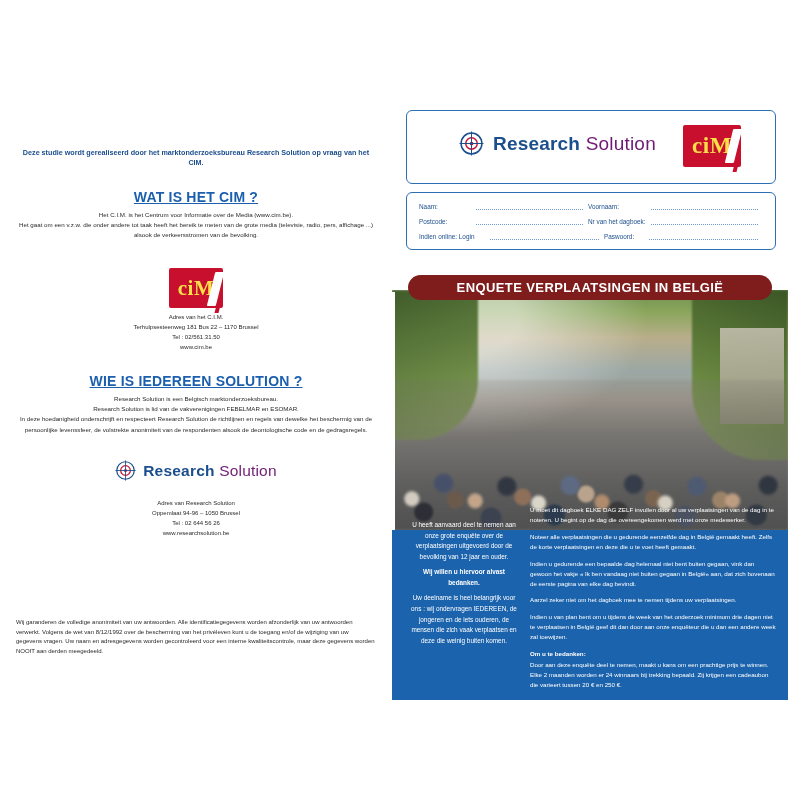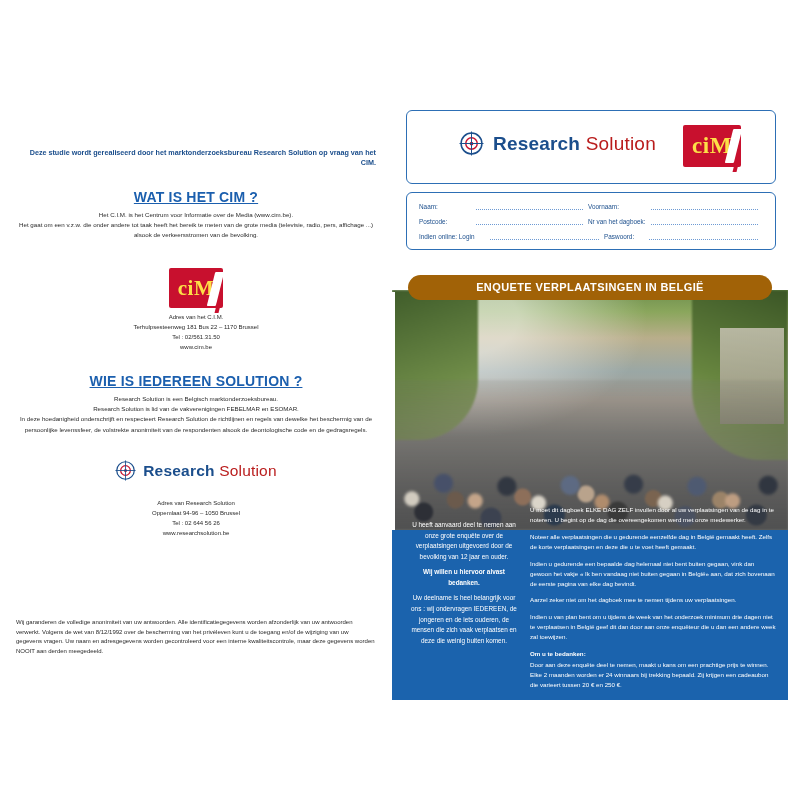--- a/index.html
+++ b/index.html
@@ -19,21 +19,21 @@
     width:368px; height:540px;
     text-align:center;
   }
   .left-intro{
     position:absolute;
     left:4px; top:8px;
     width:360px;
     font-size:7.2px;
     font-weight:bold;
     color:#1b4e8c;
-    text-align:right;
+    text-align:center;
     line-height:1.35;
   }
   .sec-title{
     font-size:14px;
     font-weight:bold;
     color:#1b5fae;
     text-decoration:underline;
     letter-spacing:.2px;
   }
   .sec-body{
@@ -90,21 +90,21 @@
     position:relative;
   }
   .rs-word{
     font-size:15.5px;
     font-weight:bold;
     color:#1b4e8c;
     letter-spacing:.2px;
   }
   .rs-word .light{
     font-weight:normal;
-    color:#b91c1c;
+    color:#701a75;
   }
 
   .addr{
     font-size:6px;
     color:#2a2a2a;
     line-height:1.7;
   }
 
   .footer-note{
     position:absolute;
@@ -167,24 +167,24 @@
     border-bottom:1px dotted #6d9ad4;
     height:7px;
     margin:0 5px;
   }
   .frow .lab2{width:58px;flex:none;}
 
   .banner{
     position:absolute;
     left:16px; top:165px;
     width:364px; height:25px;
-    background:#a16207;
+    background:#7f1d1d;
     border-radius:13px;
     color:#ffffff;
-    font-size:11px;
+    font-size:13px;
     font-weight:bold;
     letter-spacing:.4px;
     text-align:center;
     line-height:25px;
   }
 
   
   .photo{
     position:absolute;
     left:0; top:180px;

